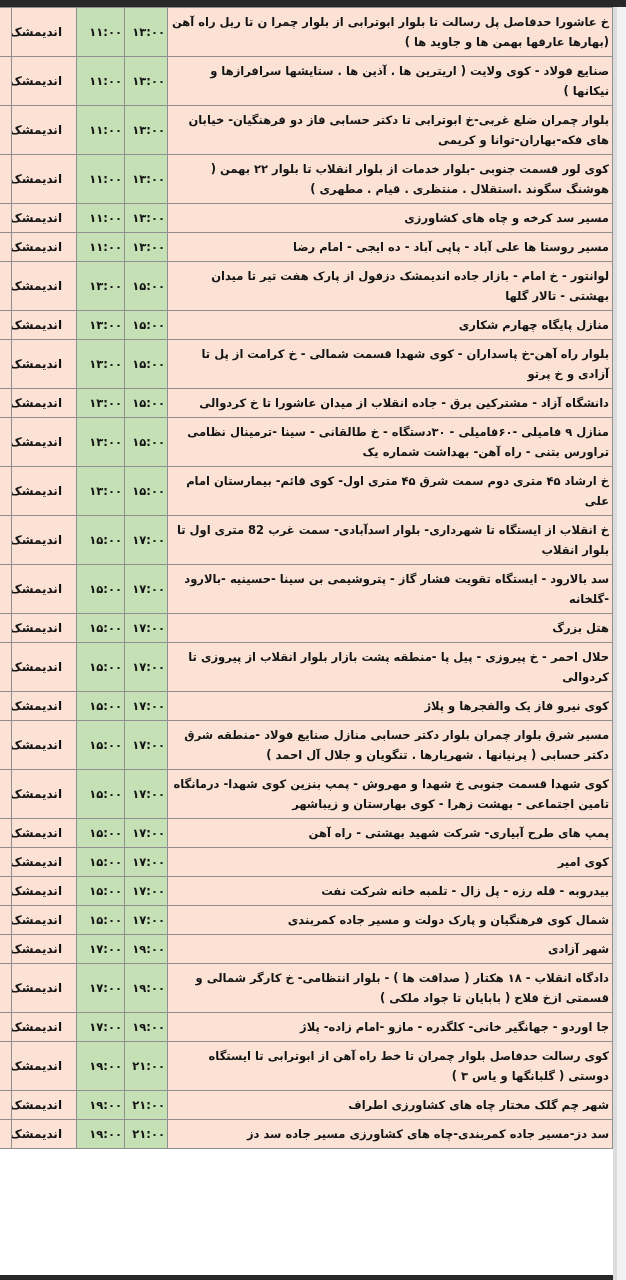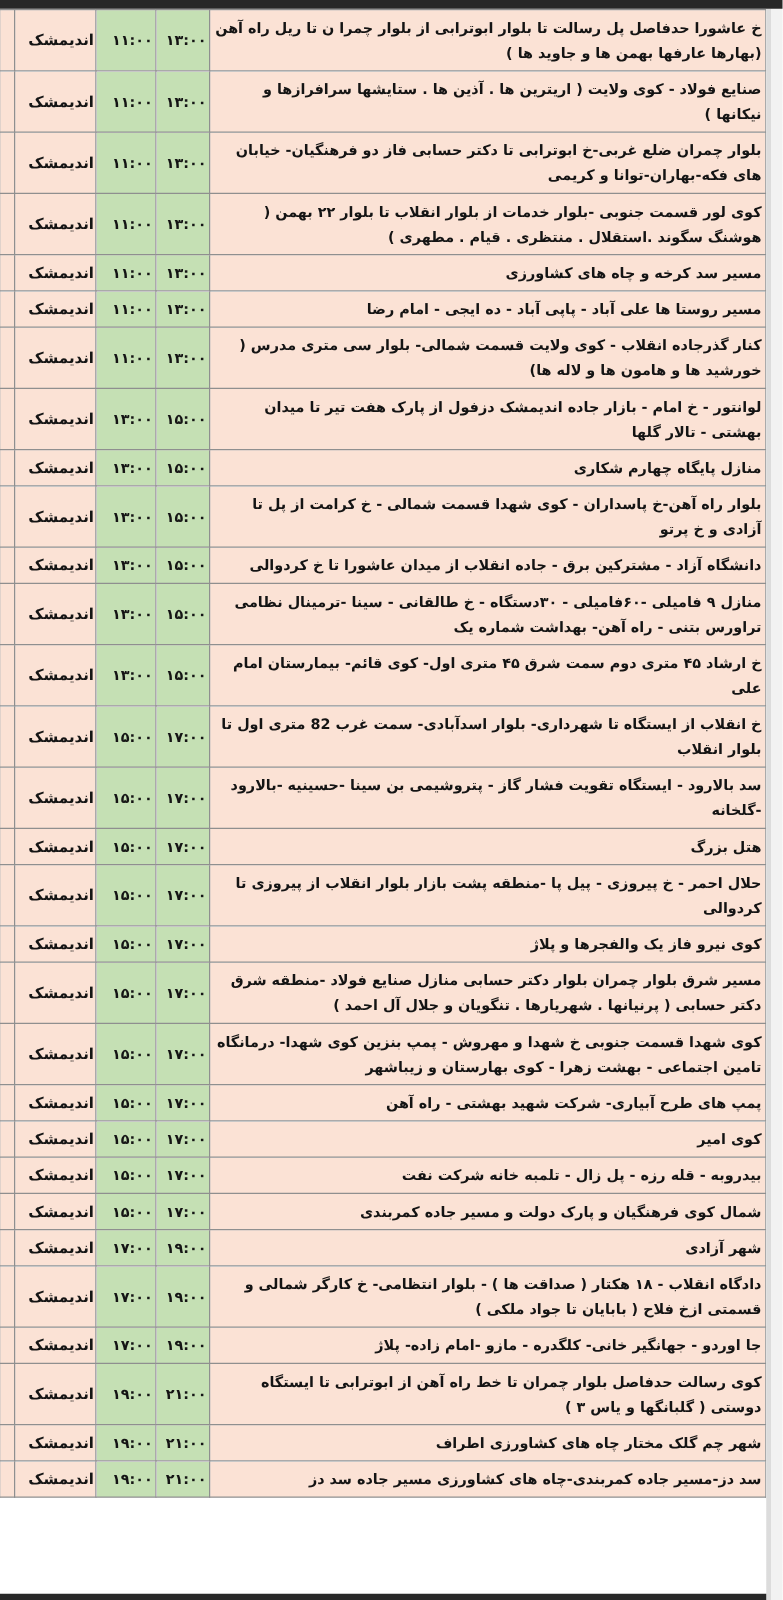--- a/index.html
+++ b/index.html
@@ -63,21 +63,21 @@
   td.time{
     background:var(--time-bg);
     font-size:11.5px;
     text-align:right;
     padding-left:1px;padding-right:2px;
     white-space:nowrap;
   }
   td.city{
     font-size:12px;
     text-align:right;
-    padding-right:1px;
+    padding-right:14px;
     white-space:nowrap;
   }
   td.edge{
     padding:0;
   }
 </style>
 </head>
 <body>
 
 <div class="top-bar"></div>
@@ -128,27 +128,20 @@
     <td class="edge"></td>
   </tr>
         <tr>
     <td class="desc">مسیر روستا ها علی آباد - پاپی آباد - ده ایجی - امام رضا</td>
     <td class="time">۱۳:۰۰</td>
     <td class="time">۱۱:۰۰</td>
     <td class="city">اندیمشک</td>
     <td class="edge"></td>
   </tr>
         <tr>
-    <td class="desc">کنار گذرجاده انقلاب - کوی ولایت قسمت شمالی- بلوار سی متری مدرس ( خورشید ها و هامون ها و لاله ها)</td>
-    <td class="time">۱۳:۰۰</td>
-    <td class="time">۱۱:۰۰</td>
-    <td class="city">اندیمشک</td>
-    <td class="edge"></td>
-  </tr>
-        <tr>
     <td class="desc">لوانتور - خ امام - بازار جاده اندیمشک دزفول از پارک هفت تیر تا میدان بهشتی - تالار گلها</td>
     <td class="time">۱۵:۰۰</td>
     <td class="time">۱۳:۰۰</td>
     <td class="city">اندیمشک</td>
     <td class="edge"></td>
   </tr>
         <tr>
     <td class="desc">منازل پایگاه چهارم شکاری</td>
     <td class="time">۱۵:۰۰</td>
     <td class="time">۱۳:۰۰</td>

